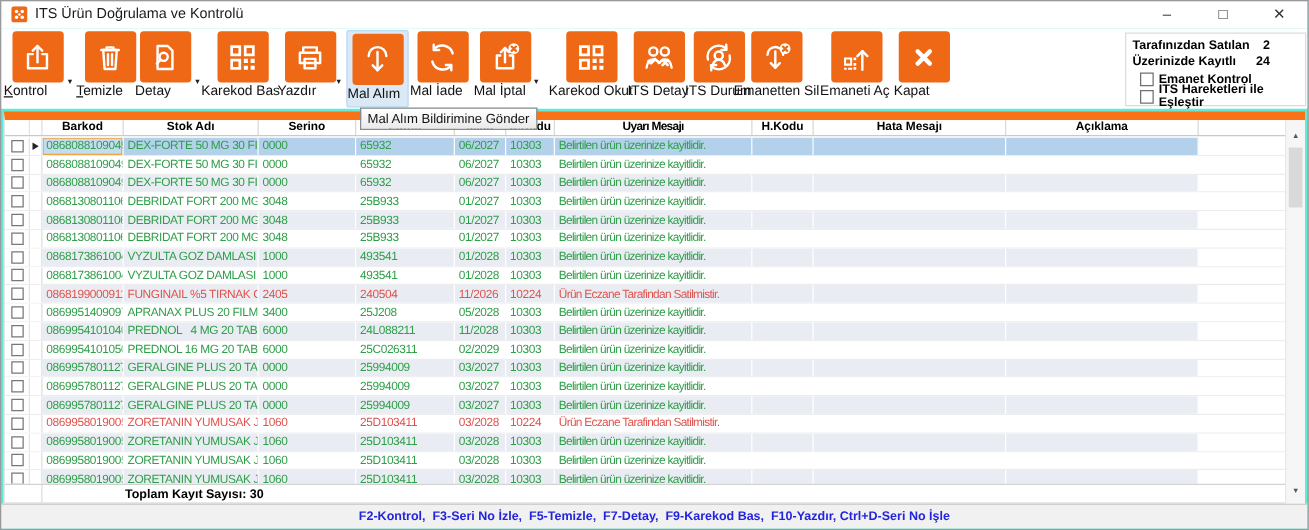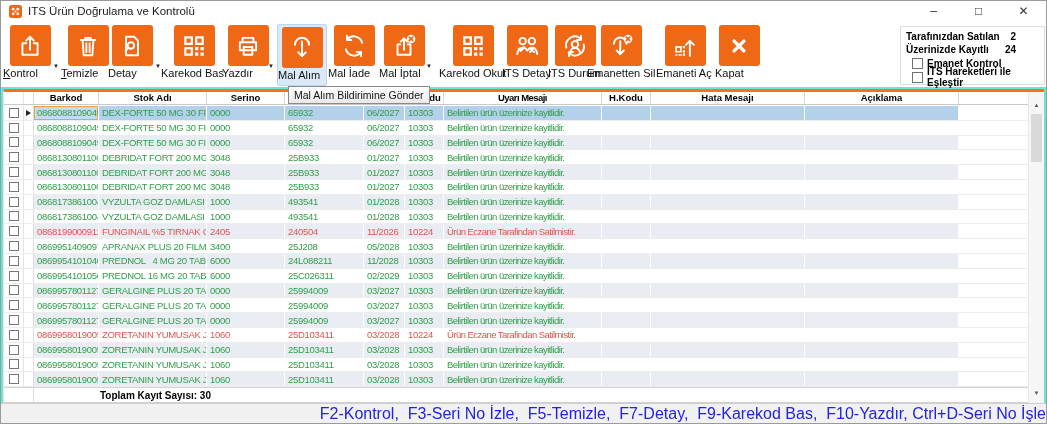--- a/index.html
+++ b/index.html
@@ -26,21 +26,21 @@
   .info-panel{position:absolute;left:899px;top:3px;width:145px;height:59px;border:1px solid #dcdcdc;background:#fff;padding:3px 0 0 5px;font-size:10px;font-weight:bold;color:#000}
   .ip-stat{display:flex;height:13px;align-items:center}
   .ip-stat .v{margin-left:auto;padding-right:28px}
   .ip-check{display:flex;height:14px;align-items:center;margin-left:6px}
   .ip-cbx{width:11px;height:11px;border:1px solid #707070;background:#fff;margin-right:4px;flex:none}
 
   
   .tooltip{position:absolute;left:287px;top:85px;padding:2px 5px;background:linear-gradient(#ffffff,#e9e9e9);border:1px solid #8a8a8a;font-size:10.5px;color:#111;z-index:40;white-space:nowrap}
 
   
-  .grid{position:absolute;top:88px;left:2px;right:2px;bottom:20px;border-top:3px solid #f97316;background:#fff;border-left:1px solid #e6e6e6}
+  .grid{position:absolute;top:88px;left:2px;right:2px;bottom:20px;border-top:7px solid #f97316;background:#fff;border-left:1px solid #e6e6e6}
   .g-header{position:absolute;top:0;left:0;right:16px;height:13px;display:flex;border-bottom:1px solid #c9c9c9;background:#fff}
   .hcell{height:100%;font-size:9.5px;font-weight:bold;color:#000;text-align:center;line-height:12px;border-right:1px solid #d9d9d9;overflow:hidden;white-space:nowrap}
   .h-fill{flex:1;border-right:none}
   .g-body{position:absolute;top:14px;left:0;right:16px;height:282px;overflow:hidden;background:#fff}
   .g-row{display:flex;height:14.8px;border-bottom:1px solid #ededed;background:#fff}
   .cell{height:100%;display:flex;align-items:center;padding-left:3px;overflow:hidden;white-space:pre;font-size:9.5px;letter-spacing:-0.3px;border-right:1px solid #fff}
   .g-row.stripe .cell{background:#e9edf3}
   .g-row.sel .cell{background:#b3d1eb}
   .cell.c-check,.cell.c-ind{background:#fff !important}
   .g-row.green .cell{color:#2f9e49}
@@ -57,21 +57,21 @@
   .g-footer{position:absolute;left:0;right:16px;bottom:0;height:16px;border-top:1px solid #d2d2d2;border-bottom:1px solid #d2d2d2;display:flex;align-items:center;background:#fff}
   .gf-left{width:30px;height:100%;border-right:1px solid #ddd}
   .gf-text{font-size:10px;font-weight:bold;color:#000;padding-left:66px;white-space:nowrap}
 
   .vscroll{position:absolute;top:0;right:0;bottom:0;width:16px;background:#f6f6f6;border-left:1px solid #e8e8e8}
   .vs-btn{position:absolute;left:0;width:100%;text-align:center;font-size:6px;color:#555;height:12px;line-height:12px}
   .vs-up{top:7px}.vs-down{bottom:4px}
   .vs-thumb{position:absolute;left:2px;right:2px;top:22px;height:48px;background:#d9d9d9}
 
   
-  .statusbar{position:absolute;left:0;right:0;bottom:0;height:20px;background:#f1f1f2;border-top:1px solid #cfcfcf;text-align:right;font-size:16px;font-weight:normal;color:#2424dd;line-height:19px;white-space:pre}
+  .statusbar{position:absolute;left:0;right:0;bottom:0;height:20px;background:#f1f1f2;border-top:1px solid #cfcfcf;text-align:center;font-size:10px;font-weight:bold;color:#2424dd;line-height:19px;white-space:pre}
 </style>
 </head>
 <body>
 
 <div class="window">
 
   <div class="titlebar">
     <svg class="tb-logo" viewBox="0 0 13 13">
         <rect width="13" height="13" rx="2.5" fill="#ee6816"></rect>
         <g fill="#fff">

